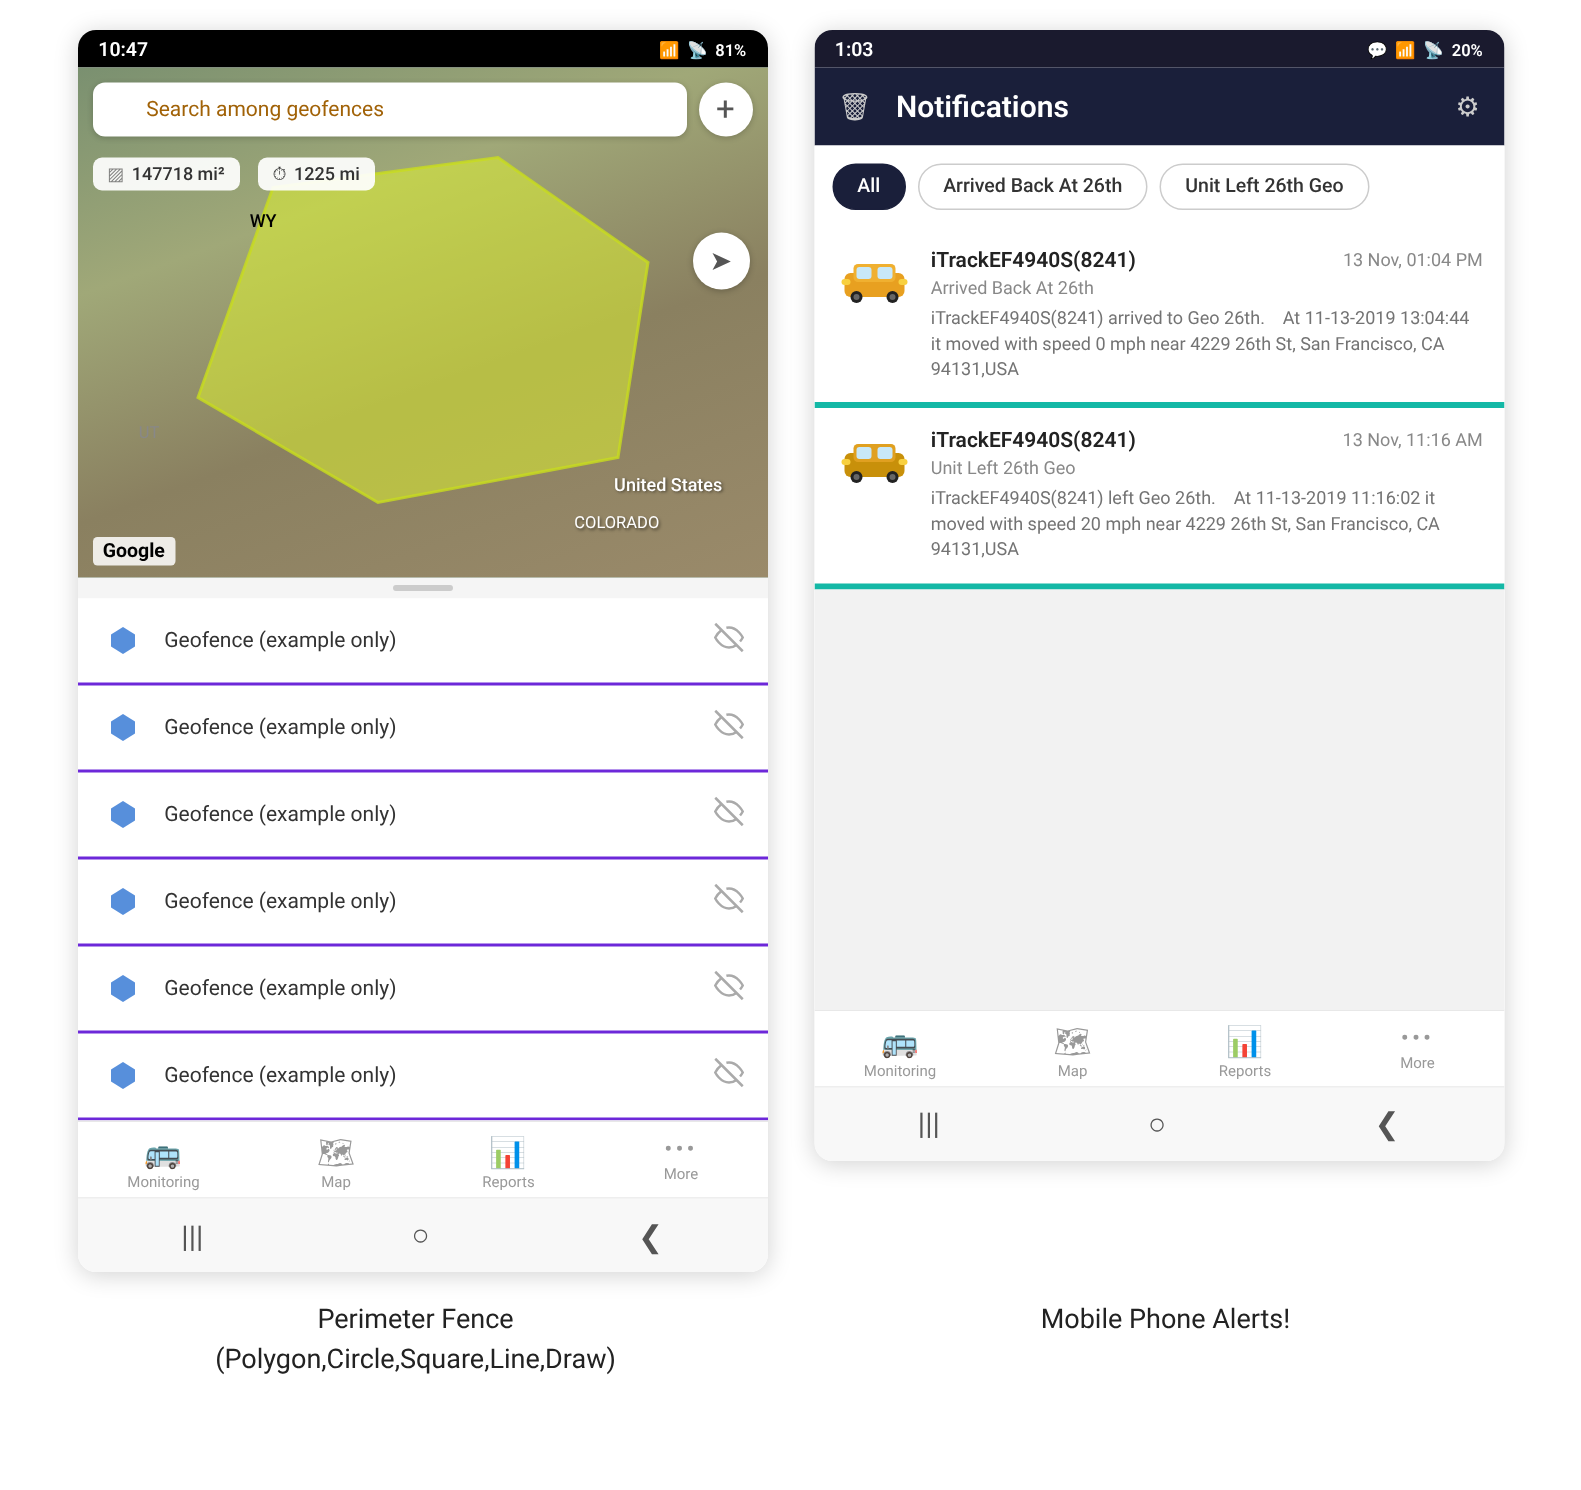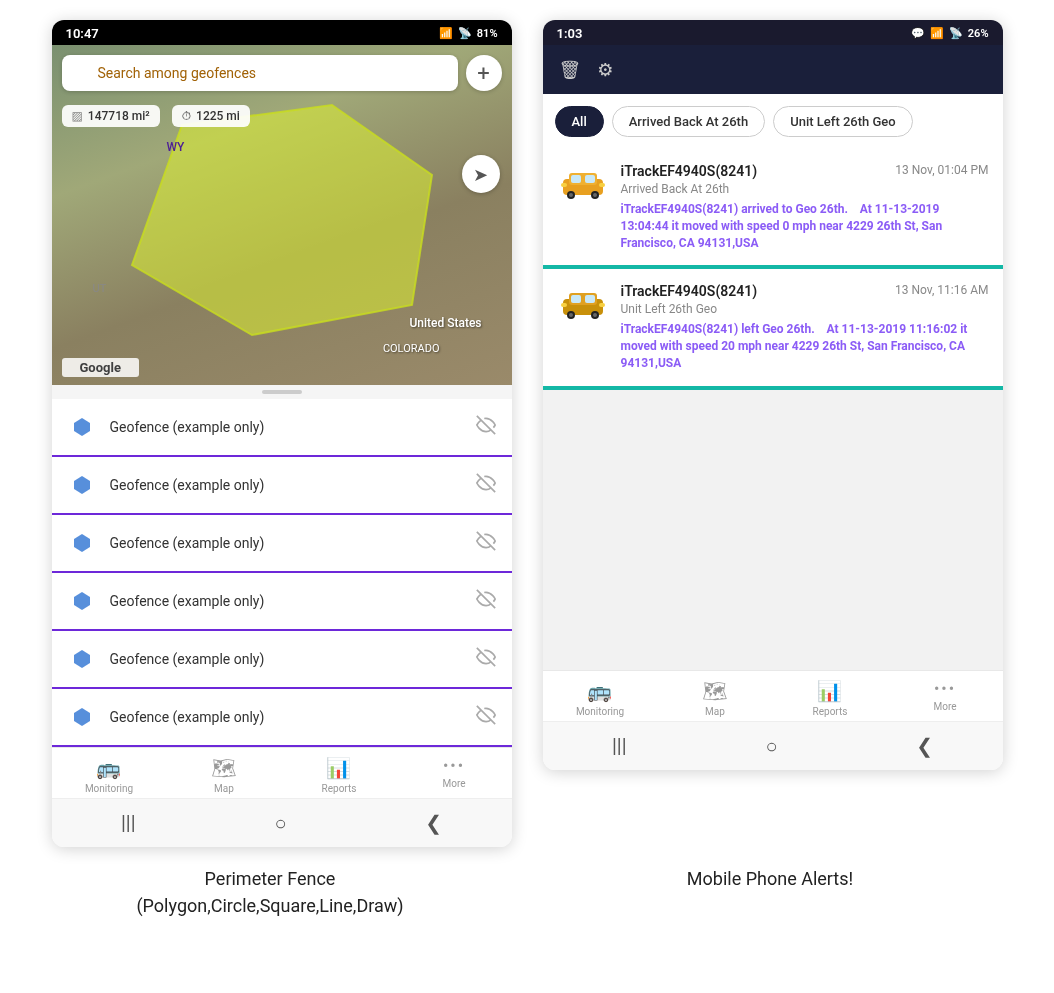--- a/index.html
+++ b/index.html
@@ -81,21 +81,21 @@
       bottom: 30px;
       right: 72px;
       color: #fff;
       font-size: 11px;
       text-shadow: 1px 1px 2px rgba(0,0,0,0.5);
     }
     .map-label-wy {
       position: absolute;
       top: 95px;
       left: 115px;
-      color: #4c1d95;
+      color: #000000;
       font-size: 12px;
       font-weight: 500;
     }
     .map-label-ut {
       position: absolute;
       bottom: 90px;
       left: 10px;
       color: #888;
       font-size: 11px;
       margin-left: 31px;
@@ -176,23 +176,23 @@
       box-shadow: 0 1px 4px rgba(0,0,0,0.25);
       font-size: 18px;
       color: #555;
     }
     .google-logo {
       position: absolute;
       bottom: 8px;
       left: 10px;
       font-size: 13px;
       font-weight: 700;
-      color: #404040;
+      color: #000000;
       background: rgba(255,255,255,0.85);
-      padding: 2px 18px;
+      padding: 2px 7px;
       border-radius: 3px;
     }
     
     .geo-list {
       background: #fff;
       flex: 1;
     }
     .geo-item {
       display: flex;
       align-items: center;
@@ -329,36 +329,36 @@
       font-size: 12px;
       color: #888;
     }
     .notif-event {
       font-size: 12px;
       color: #888;
       margin-bottom: 5px;
     }
     .notif-desc {
       font-size: 12px;
-      color: #8b5cf6;
+      color: #737373;
       line-height: 1.4;
-      font-weight: bold;
     }
     .notif-empty {
       background: #f2f2f2;
       flex: 1;
       min-height: 280px;
     }
     
     .captions-row {
       display: flex;
       flex-direction: row;
       gap: 40px;
       padding: 18px 40px 10px 40px;
       width: 100%;
+      justify-content: center;
     }
     .caption {
       width: 460px;
       text-align: center;
       font-size: 18px;
       color: #222;
       line-height: 1.5;
     }
     
     svg.geo-polygon {
@@ -548,26 +548,27 @@
   </div>
 
   <div class="phone-frame">
 
     <div class="status-bar">
       <span>1:03</span>
       <div class="status-icons">
         <span>💬</span>
         <span>📶</span>
         <span>📡</span>
-        <span>26%</span>
+        <span>20%</span>
       </div>
     </div>
 
     <div class="notif-header">
       <span class="notif-icon">🗑</span>
+      <span class="notif-title">Notifications</span>
       <span class="notif-icon">⚙</span>
     </div>
 
     <div class="notif-filter-bar">
       <div class="filter-chip active">All</div>
       <div class="filter-chip">Arrived Back At 26th</div>
       <div class="filter-chip">Unit Left 26th Geo</div>
     </div>
 
     <div class="notif-list">

